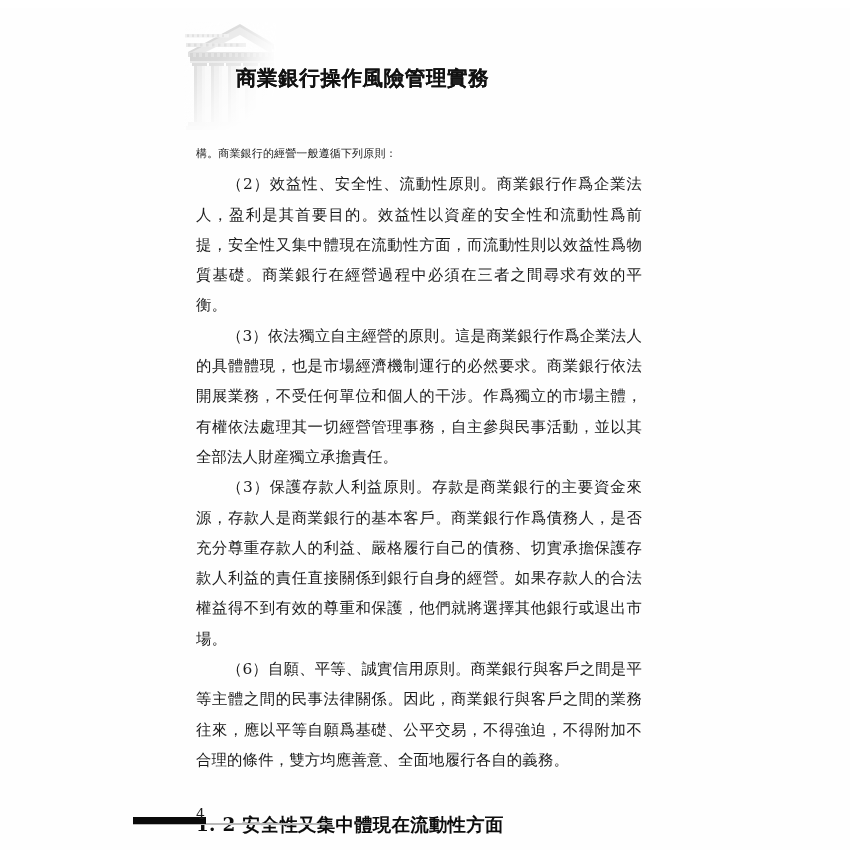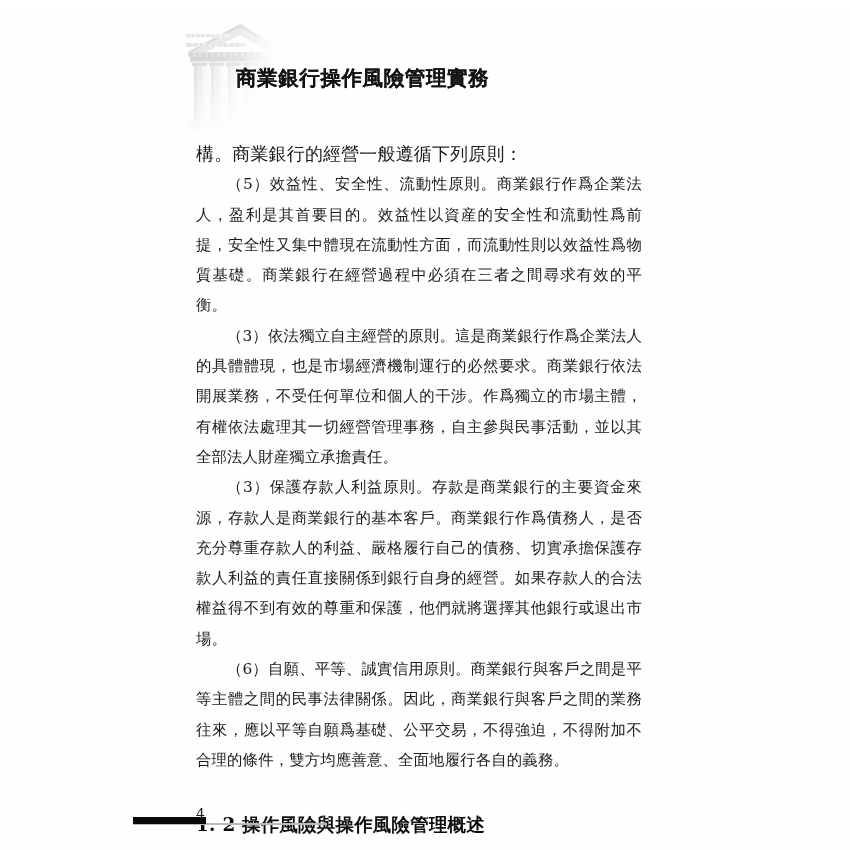--- a/index.html
+++ b/index.html
@@ -60,21 +60,21 @@
   
   .column {
     position: absolute;
     left: 196px;
     top: 131px;
     width: 446px;
   }
 
   p.body {
     margin: 0;
-    font-size: 18px;
+    font-size: 11px;
     line-height: 30.3px;
     text-align: justify;
     text-justify: inter-ideograph;
     letter-spacing: 0.15px;
     color: #1b1b1b;
     text-indent: 0;
   }
   p.body.hang   { text-indent: 0; }
 
   
@@ -246,32 +246,32 @@
       </svg>
     </div>
 
     <div class="header-title">商業銀行操作風險管理實務</div>
   </div>
 
   <div class="column">
 
     <p class="body hang">構。商業銀行的經營一般遵循下列原則：</p>
 
-    <p class="principle">（5）效益性、安全性、流動性原則。商業銀行作爲企業法人，盈利是其首要目的。效益性以資産的安全性和流動性爲前提，安全性又集中體現在流動性方面，而流動性則以效益性爲物質基礎。商業銀行在經營過程中必須在三者之間尋求有效的平衡。</p>
+    <p class="principle">（2）效益性、安全性、流動性原則。商業銀行作爲企業法人，盈利是其首要目的。效益性以資産的安全性和流動性爲前提，安全性又集中體現在流動性方面，而流動性則以效益性爲物質基礎。商業銀行在經營過程中必須在三者之間尋求有效的平衡。</p>
 
     <p class="principle">（3）依法獨立自主經營的原則。這是商業銀行作爲企業法人的具體體現，也是市場經濟機制運行的必然要求。商業銀行依法開展業務，不受任何單位和個人的干涉。作爲獨立的市場主體，有權依法處理其一切經營管理事務，自主參與民事活動，並以其全部法人財産獨立承擔責任。</p>
 
     <p class="principle">（3）保護存款人利益原則。存款是商業銀行的主要資金來源，存款人是商業銀行的基本客戶。商業銀行作爲債務人，是否充分尊重存款人的利益、嚴格履行自己的債務、切實承擔保護存款人利益的責任直接關係到銀行自身的經營。如果存款人的合法權益得不到有效的尊重和保護，他們就將選擇其他銀行或退出市場。</p>
 
     <p class="principle">（6）自願、平等、誠實信用原則。商業銀行與客戶之間是平等主體之間的民事法律關係。因此，商業銀行與客戶之間的業務往來，應以平等自願爲基礎、公平交易，不得強迫，不得附加不合理的條件，雙方均應善意、全面地履行各自的義務。</p>
 
     <div class="sp-before-sec"></div>
 
     <h2 class="sec">
-      <span class="num">1. 2</span><span>操作風險與操作風險管理概述</span>
+      <span class="num">1. 2</span><span>安全性又集中體現在流動性方面</span>
     </h2>
 
     <div class="sp-after-sec"></div>
 
   </div>
 
   <div class="footer">
     <div class="folio-rule-thin"></div>
     <div class="folio-bar"></div>
     <div class="folio-num">4</div>

